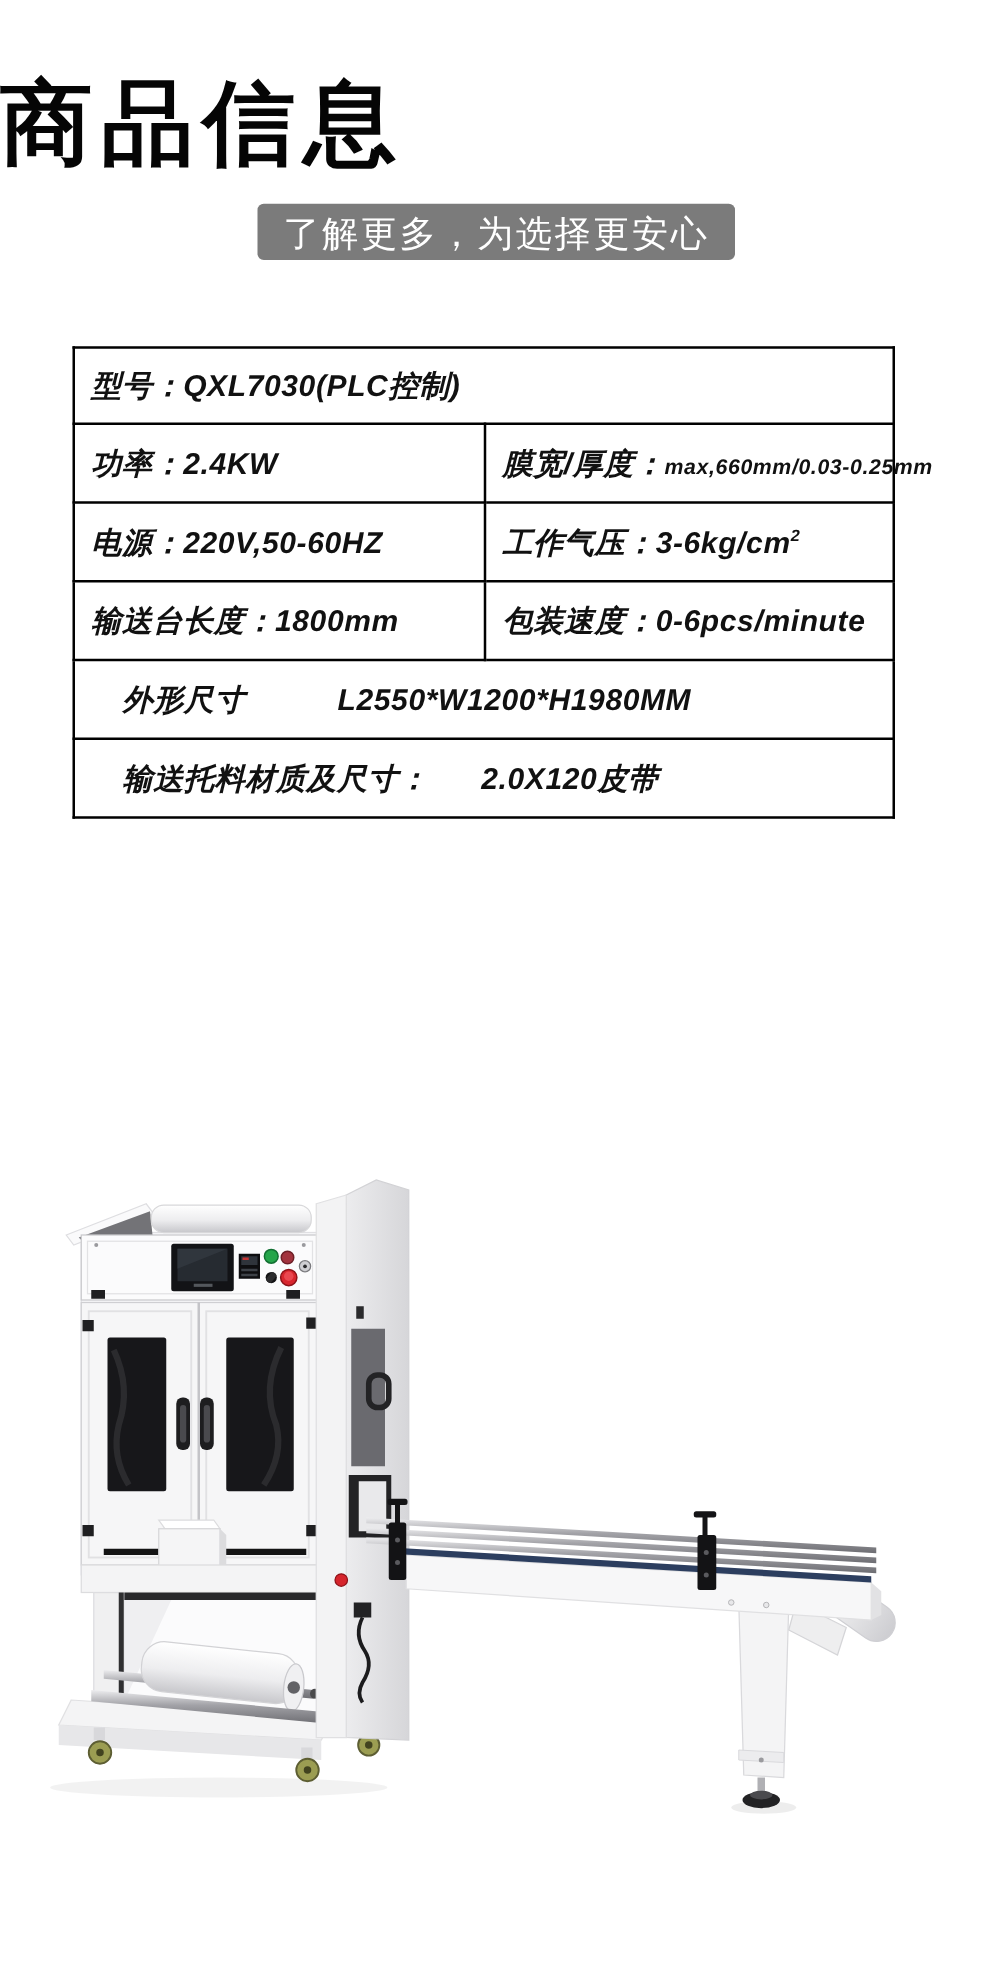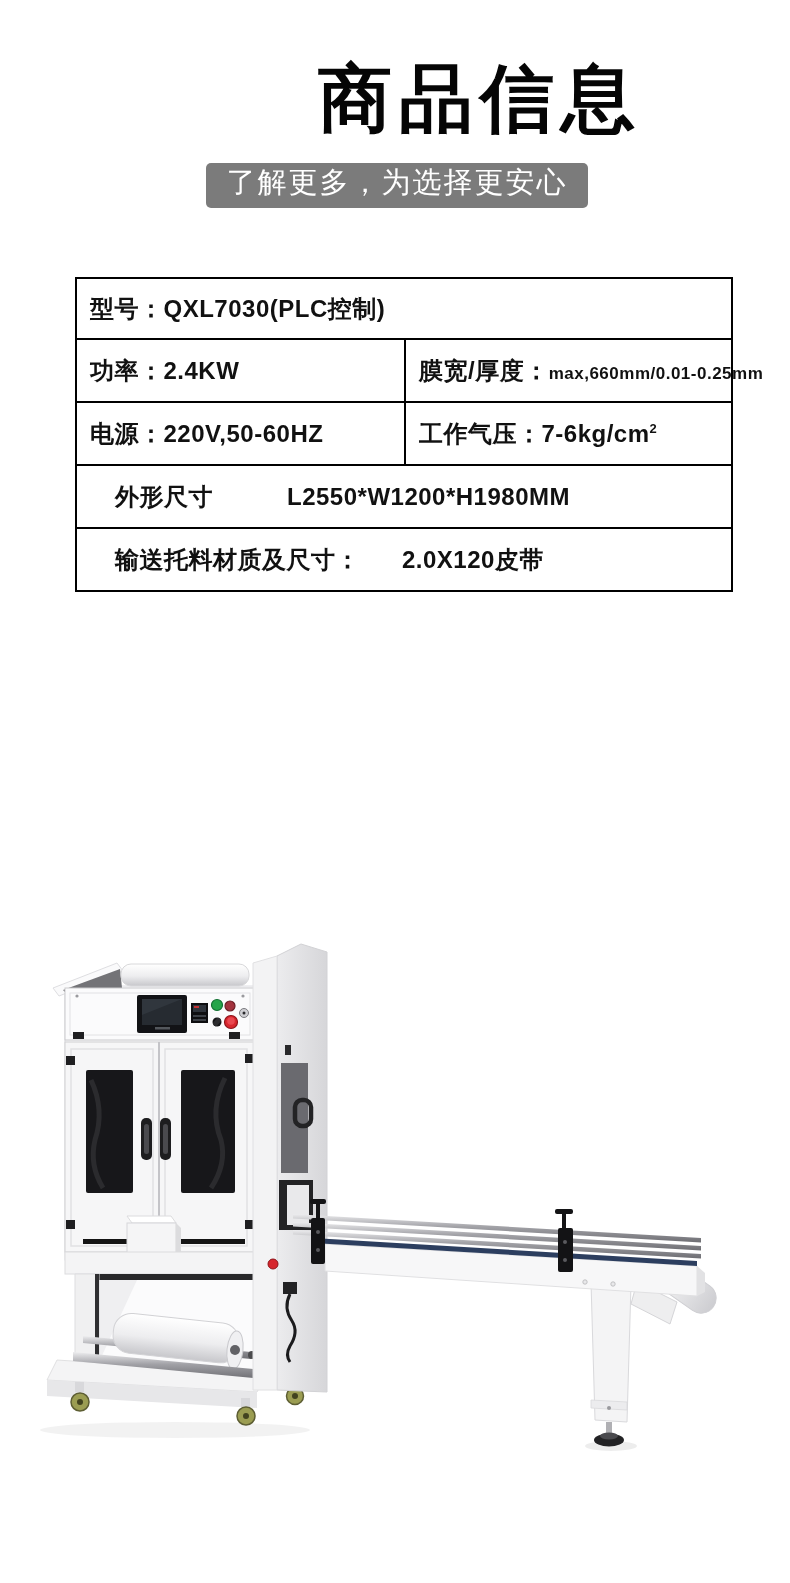--- a/index.html
+++ b/index.html
@@ -3,33 +3,33 @@
 <meta charset="utf-8">
 <style>
   * { margin:0; padding:0; box-sizing:border-box; }
   html,body { background:#ffffff; }
   body {
     width:790px; height:1583px; position:relative; overflow:hidden;
     font-family:"Liberation Sans","DejaVu Sans",sans-serif; color:#0a0a0a;
   }
   
   .page-title {
-    position:absolute; top:50px; left:0; width:642px; text-align:right;
+    position:absolute; top:50px; left:0; width:642px; text-align:left;
     font-size:74px; font-weight:700; letter-spacing:7px; color:#050505;
   }
   .subtitle-bar {
     position:absolute; top:163px; left:206px; width:382px; height:45px;
     background:#7b7b7b; border-radius:5px; color:#ffffff;
     font-size:29px; font-weight:500; letter-spacing:2px;
-    display:flex; align-items:flex-start; justify-content:center;
+    display:flex; align-items:flex-end; justify-content:center;
   }
   
   table.spec {
-    position:absolute; top:277px; left:75px; width:656px;
-    border-collapse:collapse; table-layout:fixed;
+    position:absolute; top:277px; left:58px; width:656px;
+    border-collapse:collapse; table-layout:fixed;font-style:italic;
   }
   table.spec td {
     border:2px solid #000000; height:63px; vertical-align:middle;
     font-size:24px; font-weight:600; color:#111; white-space:nowrap;
     padding-left:13px; letter-spacing:0.5px;
   }
   table.spec tr.r1 td { height:61px; }
   table.spec td.indent { padding-left:38px; }
   .val-sm { font-size:17px; font-weight:600; }
   sup.unit-sup { font-size:13px; vertical-align:super; }
@@ -56,29 +56,37 @@
       <tr class="r1">
     <td colspan="2">
       <span>型号：</span><span>QXL7030(PLC控制)</span>
     </td>
   </tr>
   <tr>
     <td>
       <span>功率：</span><span>2.4KW</span>
     </td>
     <td>
-      <span>膜宽/厚度：</span><span class="val-sm">max,660mm/0.01-0.25mm</span>
+      <span>膜宽/厚度：</span><span class="val-sm">max,660mm/0.03-0.25mm</span>
     </td>
   </tr>
   <tr>
     <td>
       <span>电源：</span><span>220V,50-60HZ</span>
     </td>
     <td>
-      <span>工作气压：</span><span>7-6kg/cm</span><sup class="unit-sup">2</sup>
+      <span>工作气压：</span><span>3-6kg/cm</span><sup class="unit-sup">2</sup>
+    </td>
+  </tr>
+  <tr>
+    <td>
+      <span>输送台长度：</span><span>1800mm</span>
+    </td>
+    <td>
+      <span>包装速度：</span><span>0-6pcs/minute</span>
     </td>
   </tr>
   <tr>
     <td colspan="2" class="indent">
       <span>外形尺寸</span><span class="gap-xl">L2550*W1200*H1980MM</span>
     </td>
   </tr>
   <tr>
     <td colspan="2" class="indent">
       <span>输送托料材质及尺寸：</span><span class="gap-lg">2.0X120皮带</span>

